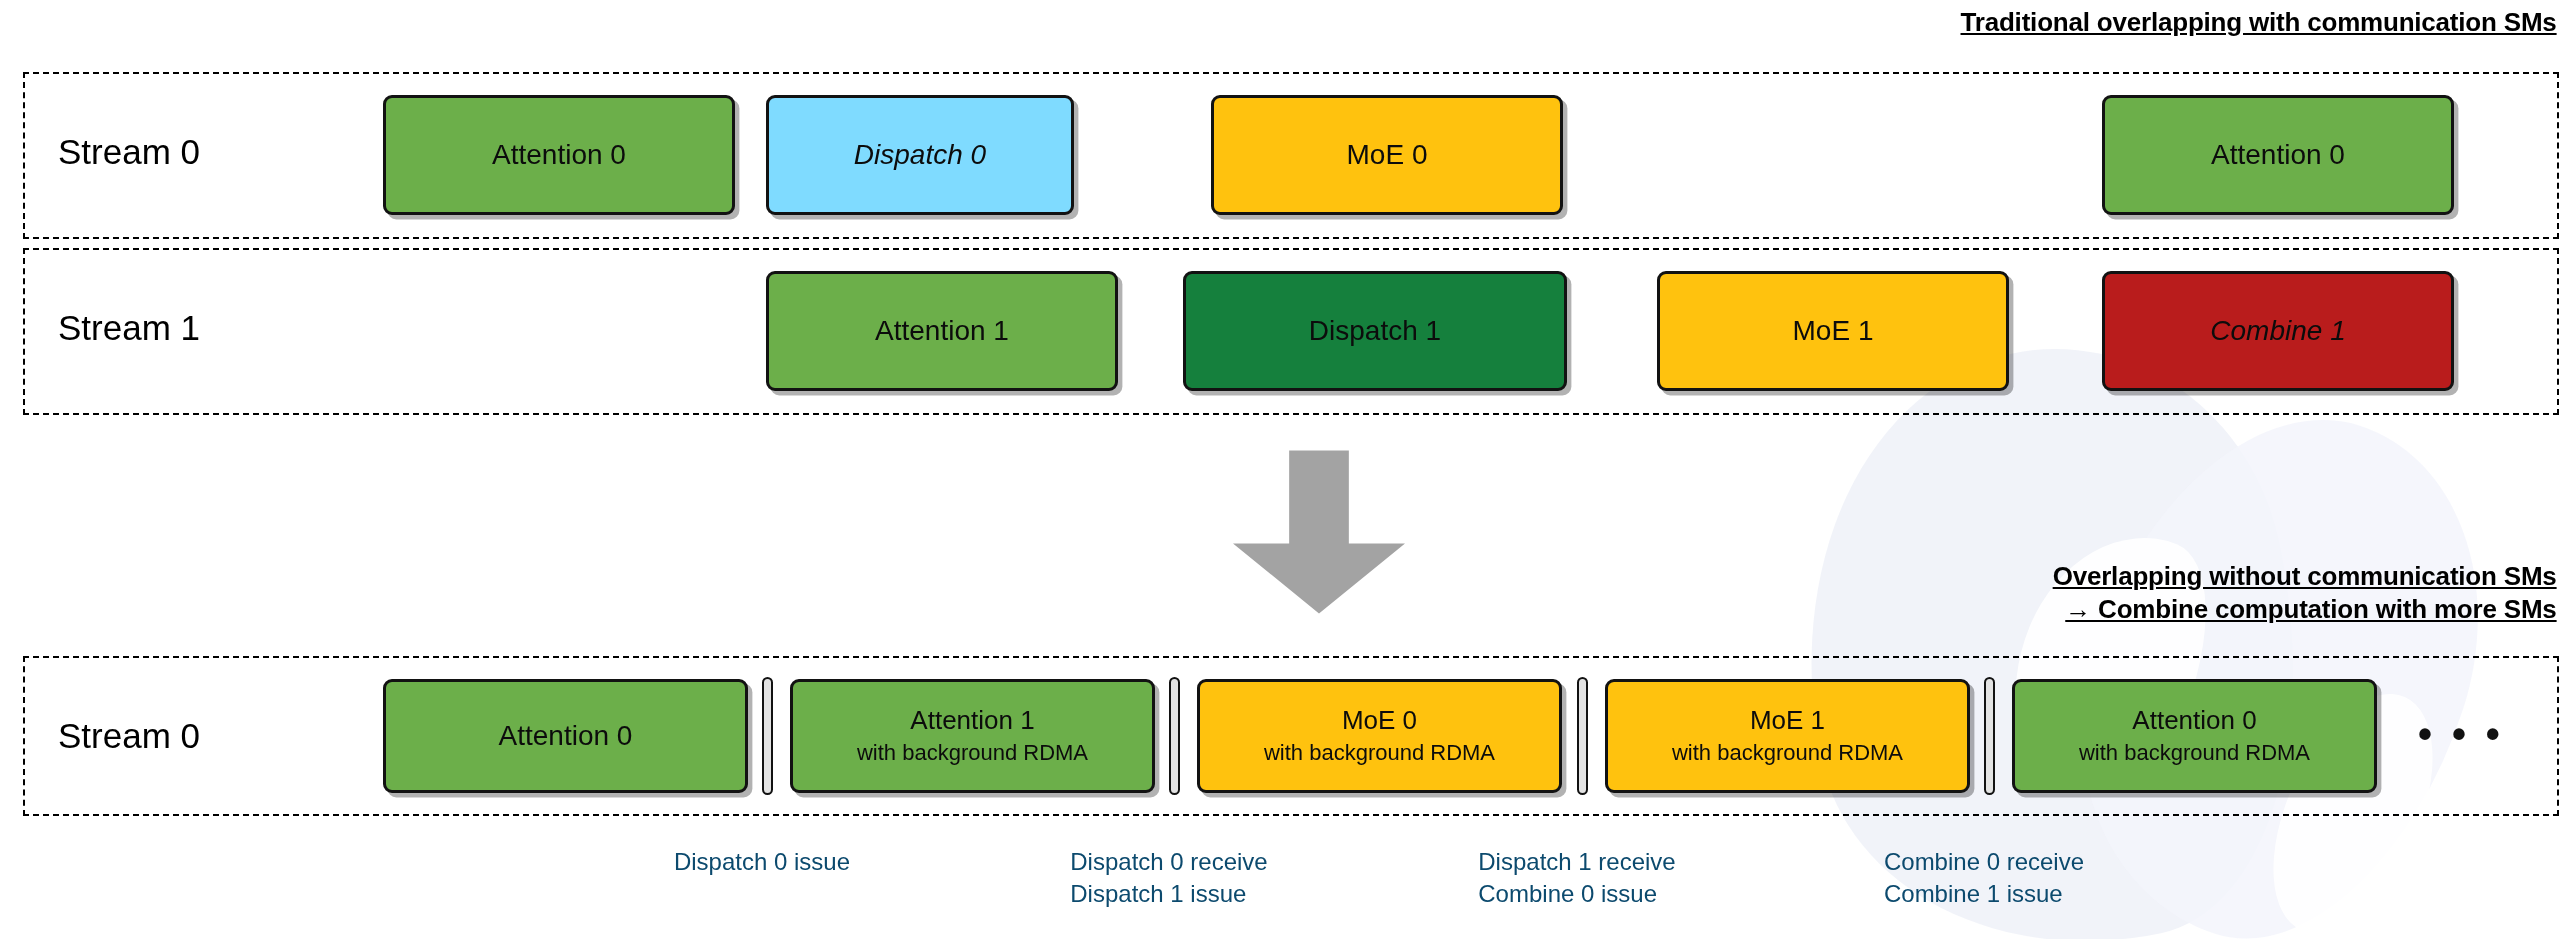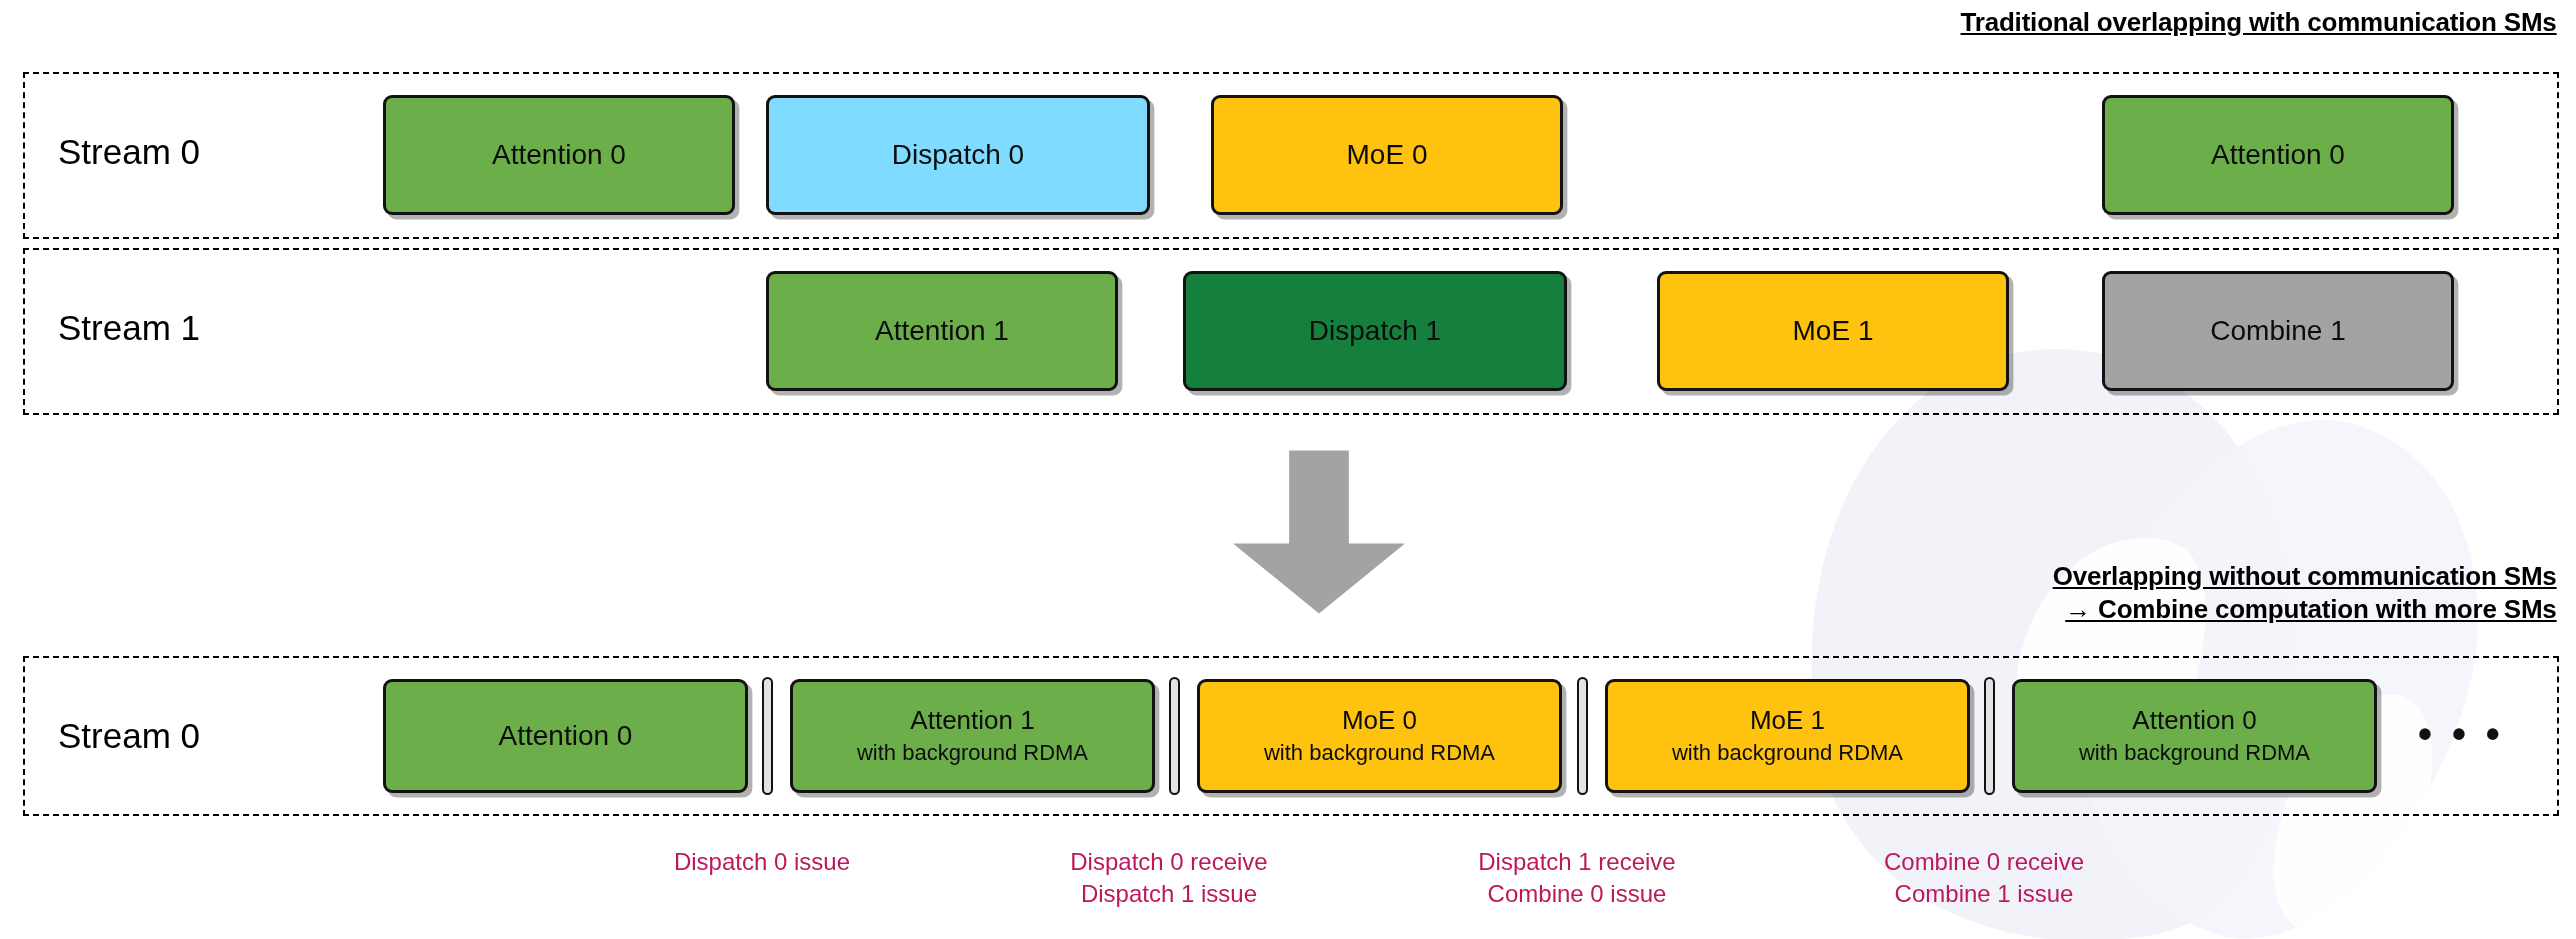--- a/index.html
+++ b/index.html
@@ -157,22 +157,21 @@
     letter-spacing: 4.4px;
     color: #111111;
     line-height: 1;
   }
 
   
   .annotation {
     position: absolute;
     font-size: 24px;
     line-height: 1.35;
-    color: #be185d;
-    text-align: center;
+    color: #0c4a6e;
     white-space: nowrap;
     transform: translateX(-50%);
   }
   .annotation .al { display: block; }
 </style>
 </head>
 <body>
 
 <div id="stage">
 
@@ -187,21 +186,21 @@
     <span class="hl">Overlapping without communication SMs</span>
     <span class="hl">→ Combine computation with more SMs</span>
   </div>
 
   <div class="lane" id="lane-stream0-top"></div>
   <div class="lane-label" style="left:58px; top:132px;">Stream 0</div>
 
   <div class="block" style="left:383px; top:95px; width:352px; height:120px; background:#6CAF4A;">
     <span class="b-title">Attention 0</span>
   </div>
-  <div class="block" style="left:766px; top:95px; width:384px; height:120px; background:#7FDBFF;">
+  <div class="block" style="left:766px; top:95px; width:308px; height:120px; background:#7FDBFF;font-style:italic;">
     <span class="b-title">Dispatch 0</span>
   </div>
   <div class="block" style="left:1211px; top:95px; width:352px; height:120px; background:#FFC20E;">
     <span class="b-title">MoE 0</span>
   </div>
   <div class="block" style="left:2102px; top:95px; width:352px; height:120px; background:#6CAF4A;">
     <span class="b-title">Attention 0</span>
   </div>
 
   <div class="lane" id="lane-stream1"></div>
@@ -209,21 +208,21 @@
 
   <div class="block" style="left:766px; top:271px; width:352px; height:120px; background:#6CAF4A;">
     <span class="b-title">Attention 1</span>
   </div>
   <div class="block" style="left:1183px; top:271px; width:384px; height:120px; background:#15803d;">
     <span class="b-title">Dispatch 1</span>
   </div>
   <div class="block" style="left:1657px; top:271px; width:352px; height:120px; background:#FFC20E;">
     <span class="b-title">MoE 1</span>
   </div>
-  <div class="block" style="left:2102px; top:271px; width:352px; height:120px; background:#a3a3a3;">
+  <div class="block" style="left:2102px; top:271px; width:352px; height:120px; background:#b91c1c;font-style:italic;">
     <span class="b-title">Combine 1</span>
   </div>
 
   <svg id="flow-arrow" viewBox="0 0 196 186">
     <polygon points="64,0 132,0 132,106 196,106 98,186 0,106 64,106" fill="#A3A3A3"></polygon>
   </svg>
 
   <div class="lane" id="lane-stream0-bot"></div>
   <div class="lane-label" style="left:58px; top:716px;">Stream 0</div>
 

